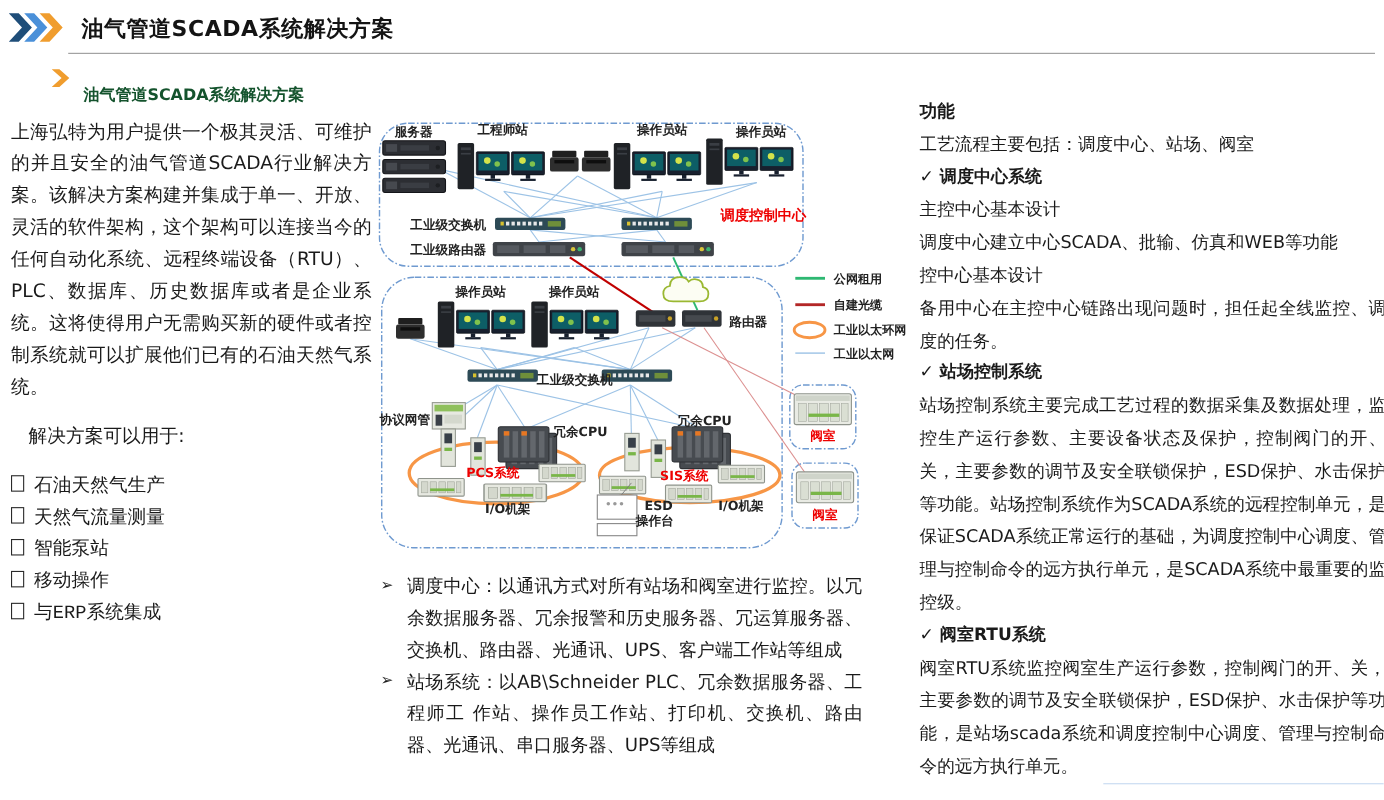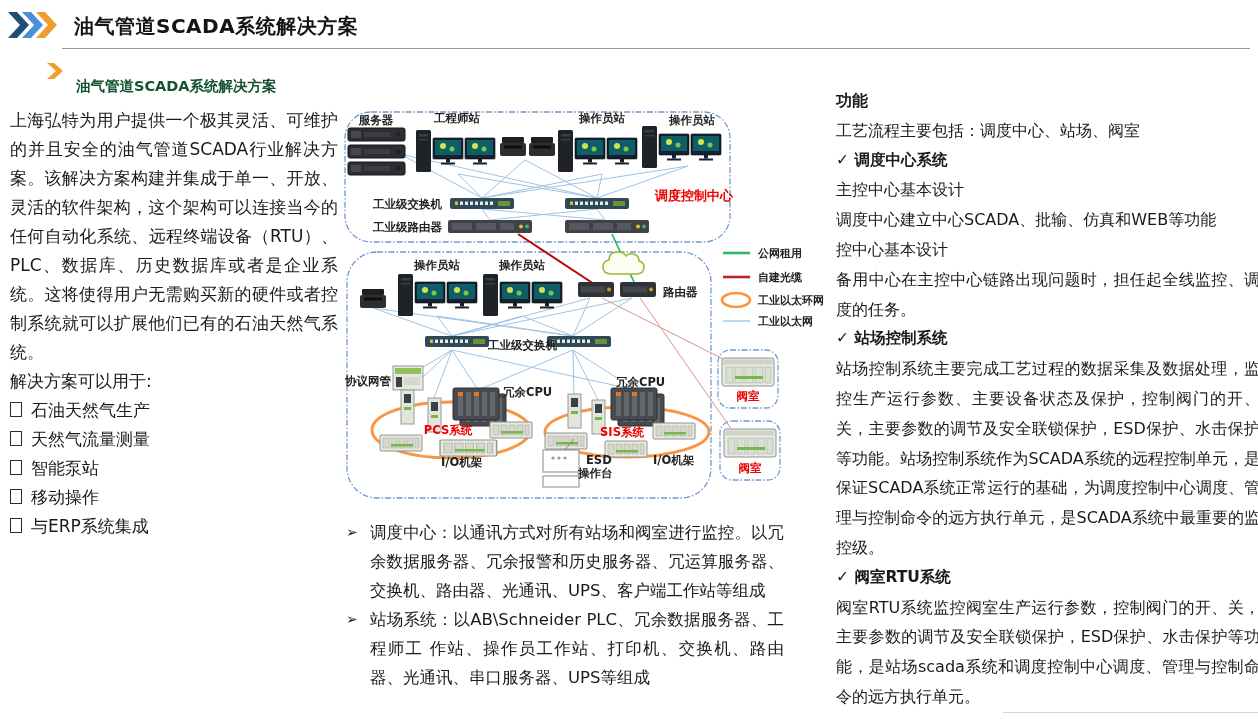--- a/index.html
+++ b/index.html
@@ -10,22 +10,22 @@
   }
   
   .hdr-chevrons{position:absolute;left:8px;top:10px;}
   .page-title{position:absolute;left:74px;top:13px;font-size:20px;font-weight:bold;color:#141414;letter-spacing:.5px;}
   .title-rule{position:absolute;left:62px;top:48px;width:1188px;border-top:1.6px solid #9a9a9a;}
   .sub-chevron{position:absolute;left:47px;top:61px;}
   .sub-title{position:absolute;left:76px;top:77px;font-size:14.5px;font-weight:bold;color:#14532d;}
   
   .left-panel{position:absolute;left:10px;top:106px;width:328px;}
   .left-intro{font-size:17px;line-height:29px;text-align:justify;margin:0;}
-  .apps-title{font-size:17px;line-height:29px;margin:0;}
-  .app-item{font-size:17px;line-height:29px;white-space:nowrap;}
+  .apps-title{font-size:17px;line-height:29px;margin:16px;}
+  .app-item{font-size:17px;line-height:29px;white-space:nowrap;font-family:Liberation Mono, monospace;}
   .sq-bullet{display:inline-block;width:10px;height:13px;border:1.4px solid #2a2a2a;margin-right:9px;vertical-align:-1px;}
   
   .notes{position:absolute;left:346px;top:518px;width:438px;font-size:16.5px;line-height:29px;}
   .note-item{position:relative;padding-left:24px;text-align:justify;}
   .note-bullet{position:absolute;left:0;top:0;font-size:14px;}
   
   .right-panel{position:absolute;left:836px;top:86px;width:424px;font-size:16px;line-height:29.8px;}
   .rp-title{font-weight:bold;font-size:16px;}
   .rp-heading{font-weight:bold;font-size:15.5px;}
   .rp-line{text-align:justify;}

